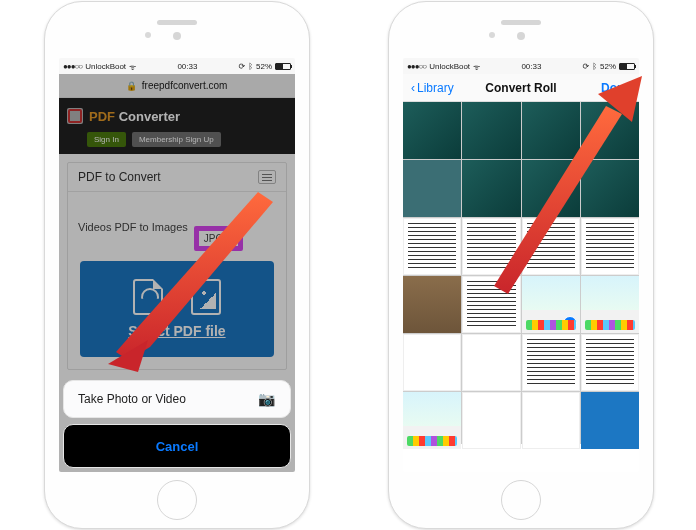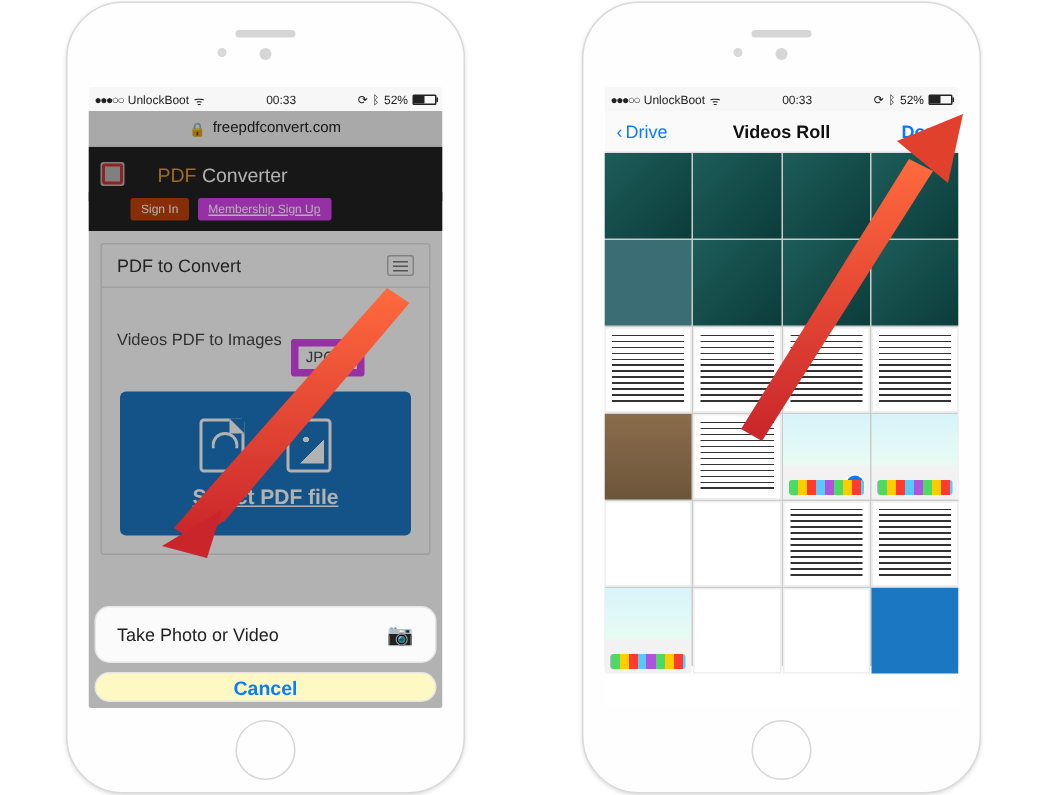--- a/index.html
+++ b/index.html
@@ -19,26 +19,26 @@
   .batt{display:inline-block;width:16px;height:7px;border:1px solid #222;border-radius:1px;position:relative;}
   .batt::after{content:"";position:absolute;right:-2px;top:1px;width:1px;height:3px;background:#222;}
   .batt .fill{position:absolute;left:0;top:0;bottom:0;width:52%;background:#222;}
   
   .dim{position:absolute;inset:0;background:rgba(0,0,0,.30);}
   .addrbar{height:24px;background:#f2f2f2;display:flex;align-items:center;justify-content:center;font-size:10px;color:#222;gap:4px;border-bottom:1px solid #e4e4e4;}
   .lock{font-size:9px;color:#666;}
   .brandbar{height:36px;background:#222;display:flex;align-items:center;padding:0 8px;gap:6px;}
   .brandlogo{width:16px;height:16px;background:#b8b8b8;position:relative;border-radius:2px;display:flex;align-items:center;justify-content:center;}
   .brandlogo::after{content:"";width:10px;height:10px;border:2px solid #c33;border-radius:2px;}
-  .brandtxt{color:#fff;font-size:13px;font-weight:400;margin-left:16px;}
+  .brandtxt{color:#fff;font-size:13px;font-weight:700;}
   .brandtxt .p{color:#e59a28;}
   .btnrow{height:26px;background:#222;display:flex;gap:6px;align-items:center;padding-left:28px;margin-top:-6px;padding-bottom:4px;}
   .pill{font-size:8px;color:#fff;padding:3px 7px;border-radius:2px;}
-  .pill.green{background:#c2410c;}
-  .pill.red{background:#d946ef;text-decoration:underline;}
+  .pill.green{background:#4d7c0f;}
+  .pill.red{background:#737373;}
   .card{margin:8px;border:1px solid #e2e2e2;background:#fff;border-radius:2px;}
   .card-h{display:flex;align-items:center;justify-content:space-between;padding:7px 10px;border-bottom:1px solid #e7e7e7;}
   .card-h .t{font-size:12px;color:#333;}
   .hamb{width:18px;height:14px;border:1px solid #bbb;border-radius:2px;display:flex;flex-direction:column;justify-content:center;gap:2px;align-items:center;}
   .hamb span{width:10px;height:1px;background:#777;}
   .card-b{padding:10px;font-size:11px;color:#444;display:flex;align-items:center;gap:6px;}
   .sel{border:5px solid #d946ef;padding:2px 5px;font-size:10px;border-radius:2px;display:inline-flex;align-items:center;gap:4px;margin-top:24px;}
   .sel::after{content:"";border-left:3px solid transparent;border-right:3px solid transparent;border-top:4px solid #666;}
   .bigbtn{margin:0 12px 12px;background:#1c77c3;border-radius:4px;height:96px;display:flex;flex-direction:column;align-items:center;justify-content:center;gap:8px;color:#fff;}
   .bigicons{display:flex;align-items:center;gap:8px;}
@@ -46,21 +46,21 @@
   .isq.pdf::before{content:"";position:absolute;right:-2px;top:-2px;border-top:10px solid #1c77c3;border-left:10px solid #fff;}
   .isq.pdf::after{content:"";position:absolute;left:6px;bottom:7px;width:14px;height:14px;border:2px solid #fff;border-radius:50%;clip-path:polygon(0 0,100% 0,100% 60%,0 60%);}
   .isq.img::after{content:"";position:absolute;left:5px;top:6px;width:18px;height:22px;background:radial-gradient(circle at 6px 6px,#fff 2px,transparent 2px),linear-gradient(135deg,transparent 60%,#fff 60%);}
   .arrw{color:#fff;font-size:14px;}
   .bigtxt{font-size:14px;font-weight:600;text-decoration:underline;}
   .sheet{position:absolute;left:4px;right:4px;bottom:4px;}
   .sheet .grp{background:#fbfbfc;border-radius:10px;overflow:hidden;border:1px solid #e6e6e6;}
   .sheet .row{height:36px;display:flex;align-items:center;justify-content:space-between;padding:0 14px;font-size:12px;color:#222;border-top:1px solid #e4e4e4;}
   .sheet .row:first-child{border-top:none;}
   .sheet .ic{color:#0a7aff;font-size:14px;width:18px;text-align:center;}
-  .sheet .cancel{margin-top:6px;background:#fef9c3;border-radius:10px;height:20px;display:flex;align-items:center;justify-content:center;color:#0a7aff;font-size:13px;font-weight:600;border:1px solid #e6e6e6;}
+  .sheet .cancel{margin-top:6px;background:#000000;border-radius:10px;height:44px;display:flex;align-items:center;justify-content:center;color:#0a7aff;font-size:13px;font-weight:600;border:1px solid #e6e6e6;}
   
   .navbar{height:28px;background:#fafafa;border-bottom:1px solid #ddd;display:flex;align-items:center;justify-content:space-between;padding:0 8px;font-size:12px;}
   .navbar .back{color:#0a7aff;display:flex;align-items:center;gap:2px;}
   .navbar .title{font-weight:600;color:#111;font-size:12px;position:absolute;left:50%;transform:translateX(-50%);}
   .navbar .done{color:#0a7aff;font-weight:600;}
   .grid{position:absolute;top:44px;left:0;right:0;bottom:28px;display:grid;grid-template-columns:repeat(4,1fr);grid-auto-rows:57px;gap:1px;background:#ccc;}
   .th{background:linear-gradient(135deg,#1d5d5a,#0b3c3a);position:relative;overflow:hidden;}
   .th.doc{background:#fff;border:1px solid #eee;}
   .th.doc::before{content:"";position:absolute;inset:4px;background:repeating-linear-gradient(#333 0 1px,transparent 1px 4px);}
   .th.ios{background:linear-gradient(#d7f4fb,#e8fbf2 60%,#f2f2f2 60%);}
@@ -173,23 +173,23 @@
           <span>ᛒ</span>
           <span>52%</span>
           <span class="batt">
               <span class="fill"></span>
             </span>
         </div>
       </div>
       <div class="navbar">
         <span class="back">
             <span class="chev">‹</span>
-            <span>Drive</span>
+            <span>Library</span>
           </span>
-        <span class="title">Videos Roll</span>
+        <span class="title">Convert Roll</span>
         <span class="done">Done</span>
       </div>
       <div class="grid">
         <div class="th"></div>
         <div class="th"></div>
         <div class="th"></div>
         <div class="th"></div>
         <div class="th" style="background:#3b6e74"></div>
         <div class="th"></div>
         <div class="th"></div>

